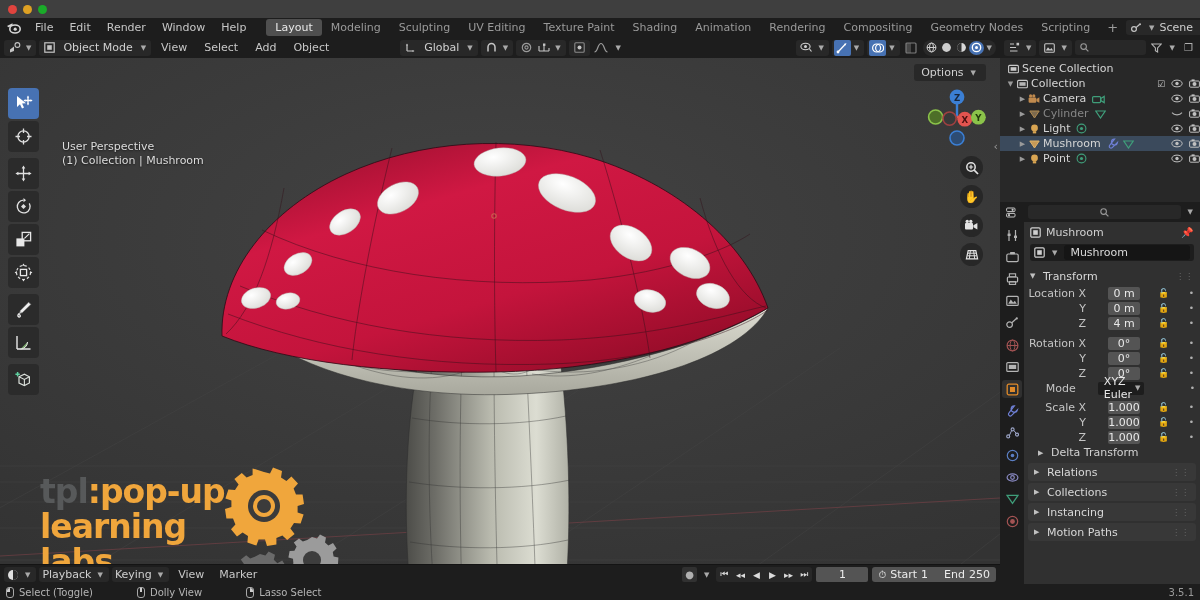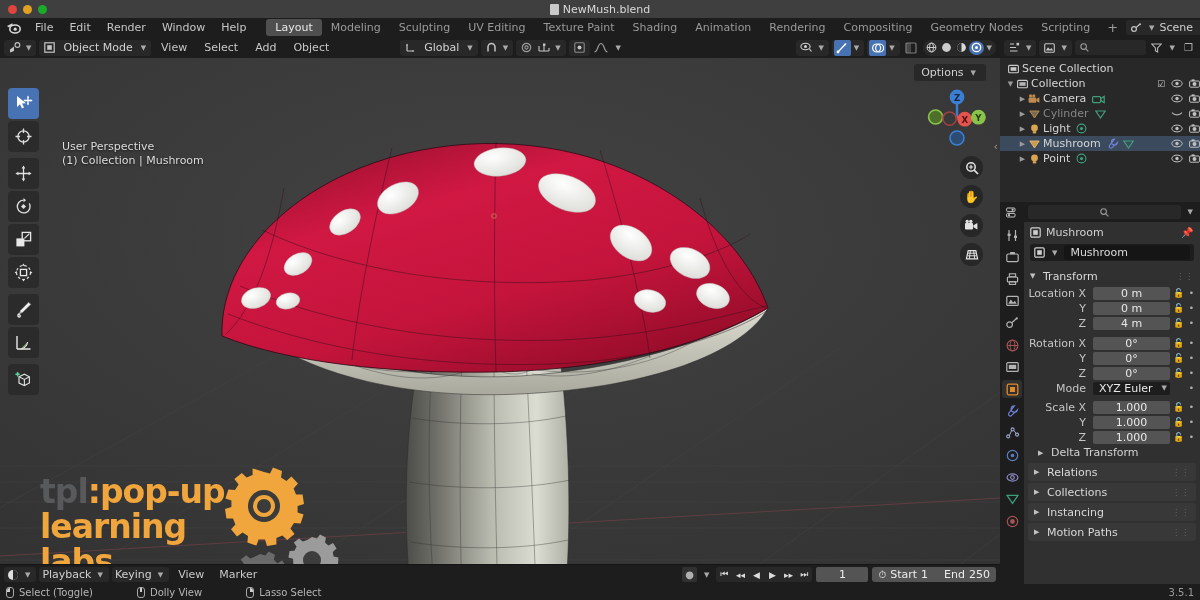--- a/index.html
+++ b/index.html
@@ -110,21 +110,21 @@
   .pbreadcrumb { height:20px; display:flex; align-items:center; gap:5px; padding:0 6px; font-size:11px; color:#d0d0d0;}
   .pin { margin-left:auto; color:#9d9d9d; font-size:10px;}
   .pnamefield { margin:2px 6px 6px 6px; height:17px; background:#1d1d1d; border-radius:3px;
     display:flex; align-items:center; gap:4px; padding:0 4px;}
   .pnamefield .nm { background:#151515; flex:1; height:15px; border-radius:3px; display:flex;
     align-items:center; padding-left:6px; font-size:11px; color:#dadada;}
   .panel-hdr { height:18px; display:flex; align-items:center; gap:5px; padding:0 6px; font-size:11px; color:#d8d8d8;}
   .panel-hdr.closed { background:#383838; margin:2px 4px 0 4px; border-radius:3px;}
   .tri { font-size:7px; color:#c0c0c0; width:8px;}
   .grip { margin-left:auto; color:#6a6a6a; font-size:8px; letter-spacing:1px;}
-  .prow { height:14px; display:flex; align-items:center; margin:1px 4px 0 4px; gap:3px;}
+  .prow { height:14px; display:flex; align-items:center; margin:1px 4px 0 4px; gap:18px;}
   .plabel { width:62px; text-align:right; font-size:11px; color:#c4c4c4; padding-right:4px;}
   .pval { flex:1; height:13px; background:#545454; border-radius:2px; text-align:center;
     font-size:11px; color:#e8e8e8; line-height:13px;}
   .pval.dark { background:#1d1d1d; text-align:left; padding-left:6px; display:flex; align-items:center;}
   .plock { width:11px; color:#a8a8a8; font-size:9px; text-align:center;}
   .pdot { width:9px; color:#b0b0b0; font-size:9px; text-align:center;}
   .subpanel { height:17px; display:flex; align-items:center; gap:5px; padding-left:14px; font-size:11px; color:#d2d2d2;}
 
   
   .timeline { height:20px; background:#1d1d1d; display:flex; align-items:center; gap:3px;
@@ -152,24 +152,20 @@
 </head>
 <body>
 
 <div class="app">
 
   <div class="titlebar">
     <div class="traffic">
       <span class="tl r"></span>
       <span class="tl y"></span>
       <span class="tl g"></span>
-    </div>
-    <div class="title-center">
-      <span class="doc-ico"></span>
-      <span>NewMush.blend</span>
     </div>
   </div>
 
   <div class="topbar">
     <span class="blender-logo">
       <svg width="15" height="13" viewBox="0 0 15 13">
         <ellipse cx="9" cy="8" rx="5.2" ry="4" fill="none" stroke="#d8d8d8" stroke-width="1.6"></ellipse>
         <circle cx="9.2" cy="8.2" r="1.6" fill="#d8d8d8"></circle>
         <path d="M1 5 L6.5 2.2 L6.5 4.4 L2.6 6.3 Z" fill="#d8d8d8"></path>
       </svg>

